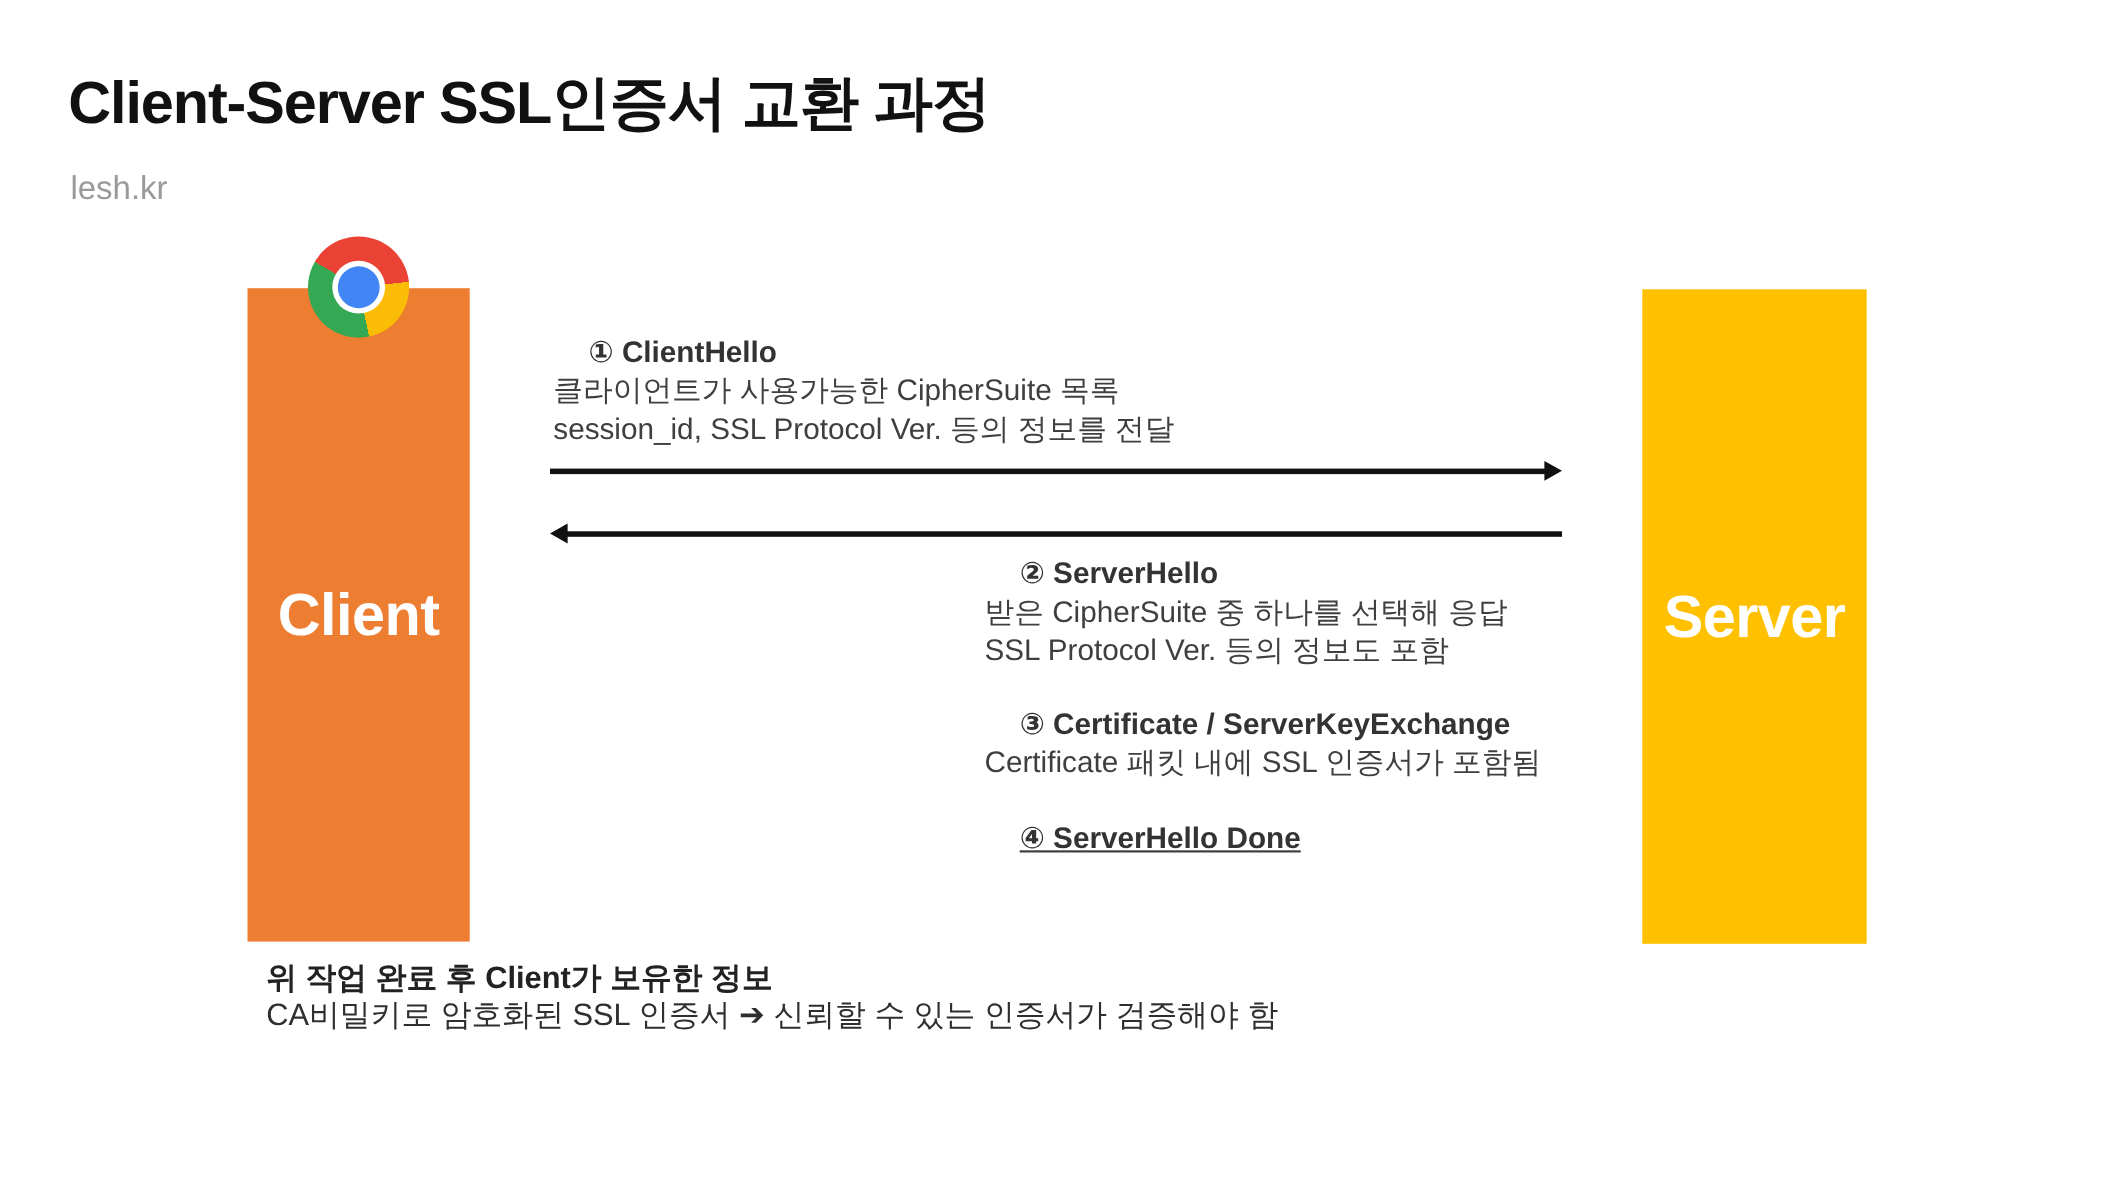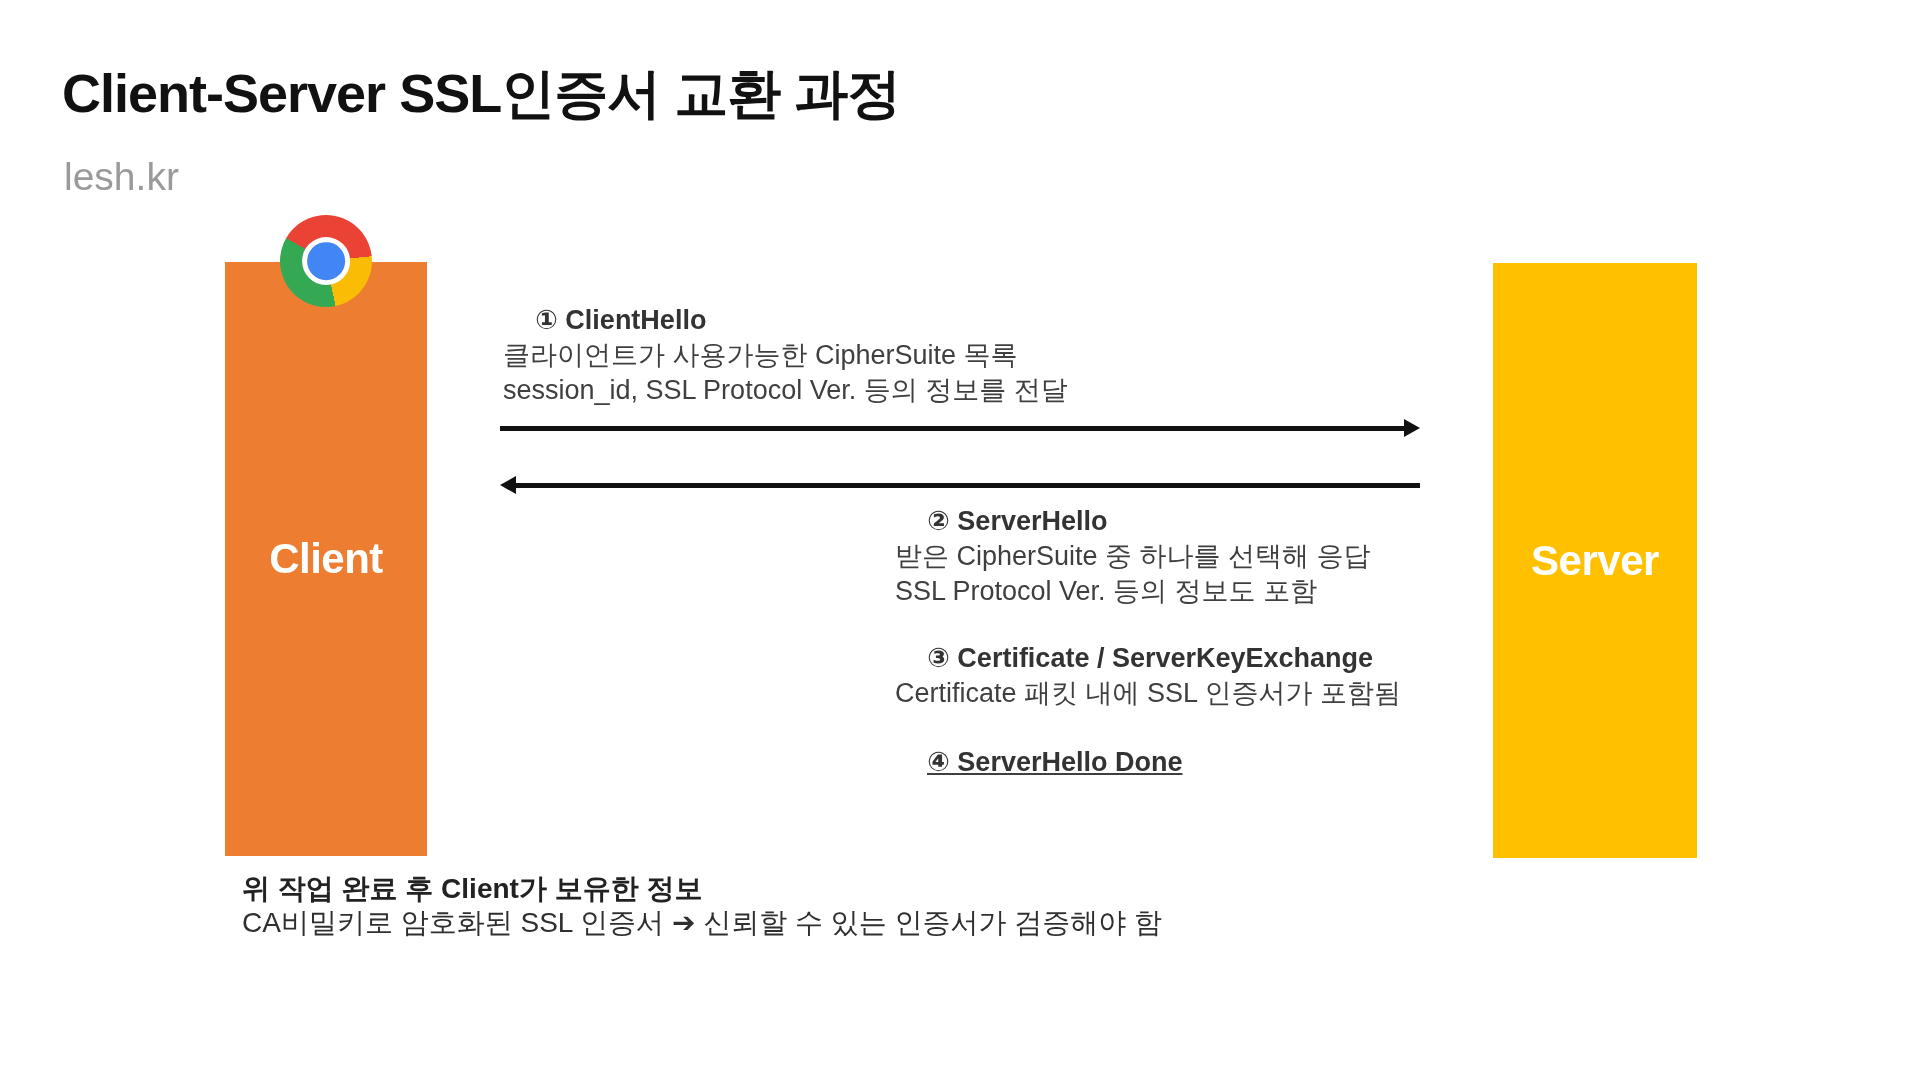--- a/index.html
+++ b/index.html
@@ -10,28 +10,28 @@
   }
   .canvas { position: absolute; left: 0; top: 0; width: 1640px; height: 1080px; background: #ffffff; }
 
   .page-title {
     position: absolute; left: 62px; top: 58px;
     font-size: 54px; font-weight: 700; color: #111111; letter-spacing: -1px;
     white-space: nowrap;
   }
   .site-label {
     position: absolute; left: 64px; top: 155px;
-    font-size: 39px; font-weight: 400; color: #9a9a9a;
+    font-size: 30px; font-weight: 400; color: #9a9a9a;
   }
 
   .actor-box {
     position: absolute; display: flex; align-items: center; justify-content: center;
   }
   .actor-box .actor-label {
-    color: #ffffff; font-size: 42px; font-weight: 700; letter-spacing: -0.5px;
+    color: #ffffff; font-size: 54px; font-weight: 700; letter-spacing: -0.5px;
   }
   .client-box { left: 225px; top: 262px; width: 202px; height: 594px; }
   .server-box { left: 1493px; top: 263px; width: 204px; height: 595px; }
 
   
   .chrome-icon { position: absolute; left: 280px; top: 215px; width: 92px; height: 92px; }
   .chrome-ring { position: absolute; inset: 0; border-radius: 50%; }
   .chrome-white {
     position: absolute; left: 50%; top: 50%; width: 52%; height: 52%;
     transform: translate(-50%, -50%); border-radius: 50%; background: #ffffff;

